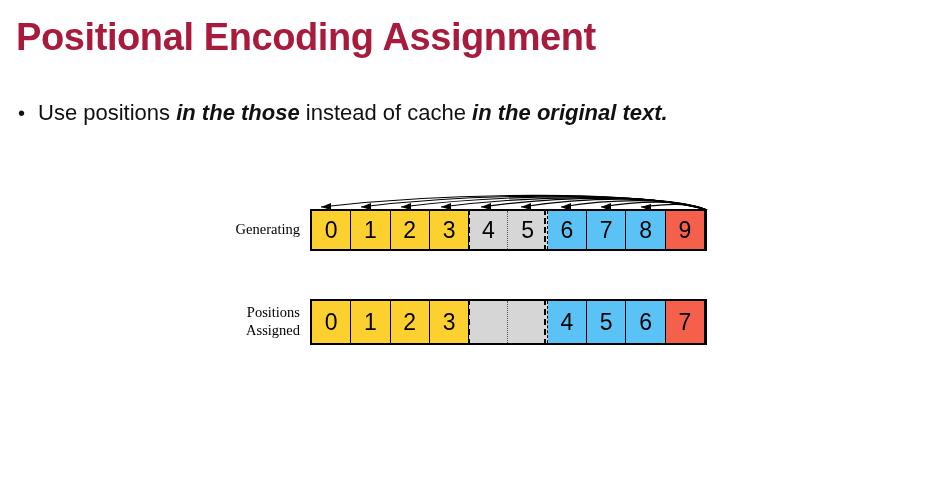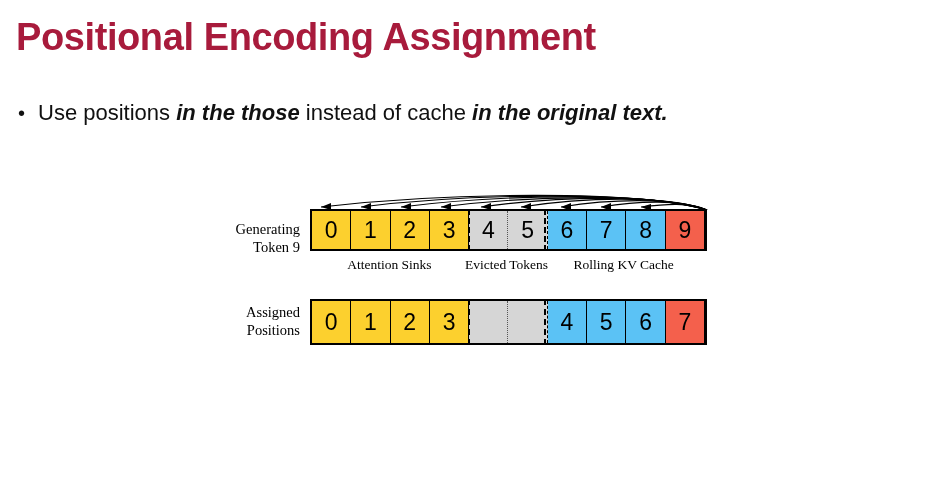--- a/index.html
+++ b/index.html
@@ -180,46 +180,40 @@
       <polygon points="181,21 191,17 191,24"></polygon>
       <polygon points="221,21 231,17 231,24"></polygon>
       <polygon points="261,21 271,17 271,25"></polygon>
       <polygon points="301,21 311,17 311,25"></polygon>
       <polygon points="341,21 351,18 351,25"></polygon>
     </g>
   </svg>
 
   <div class="row-label r1">
     <div>Generating</div>
-    <div>Token 9</div>
   </div>
 
   <div class="strip row1">
     <div class="cell sink">0</div>
     <div class="cell sink">1</div>
     <div class="cell sink">2</div>
     <div class="cell sink">3</div>
     <div class="cell evicted">4</div>
     <div class="cell evicted last">5</div>
     <div class="cell cache">6</div>
     <div class="cell cache">7</div>
     <div class="cell cache">8</div>
     <div class="cell current">9</div>
     <div class="evicted-overlay"></div>
   </div>
 
-  <div class="group-labels">
-    <div class="group-label" style="left:20%;">Attention Sinks</div>
-    <div class="group-label" style="left:49.5%;">Evicted Tokens</div>
-    <div class="group-label" style="left:79%;">Rolling KV Cache</div>
-  </div>
 
   <div class="row-label r2">
+    <div>Positions</div>
     <div>Assigned</div>
-    <div>Positions</div>
   </div>
 
   <div class="strip row2">
     <div class="cell sink">0</div>
     <div class="cell sink">1</div>
     <div class="cell sink">2</div>
     <div class="cell sink">3</div>
     <div class="cell evicted"></div>
     <div class="cell evicted last"></div>
     <div class="cell cache">4</div>

